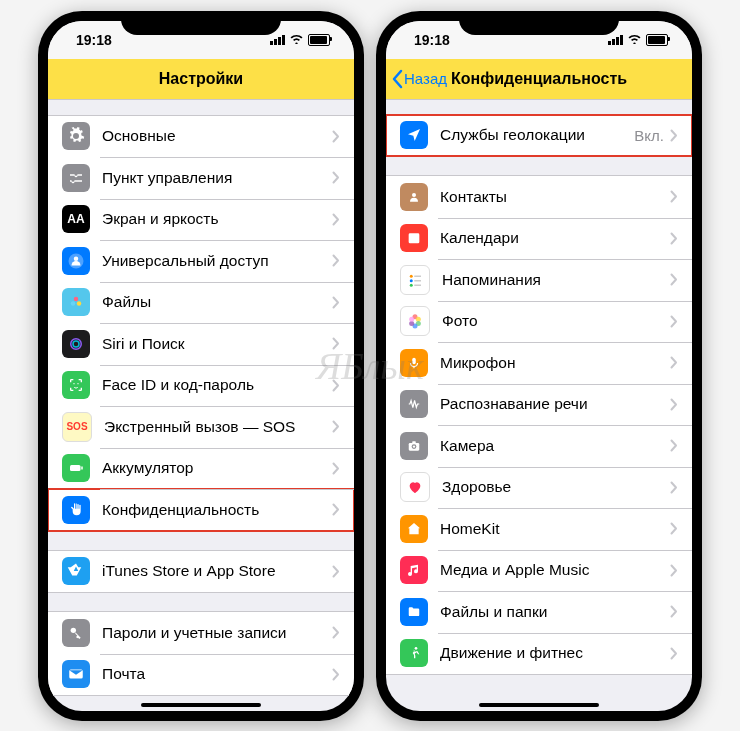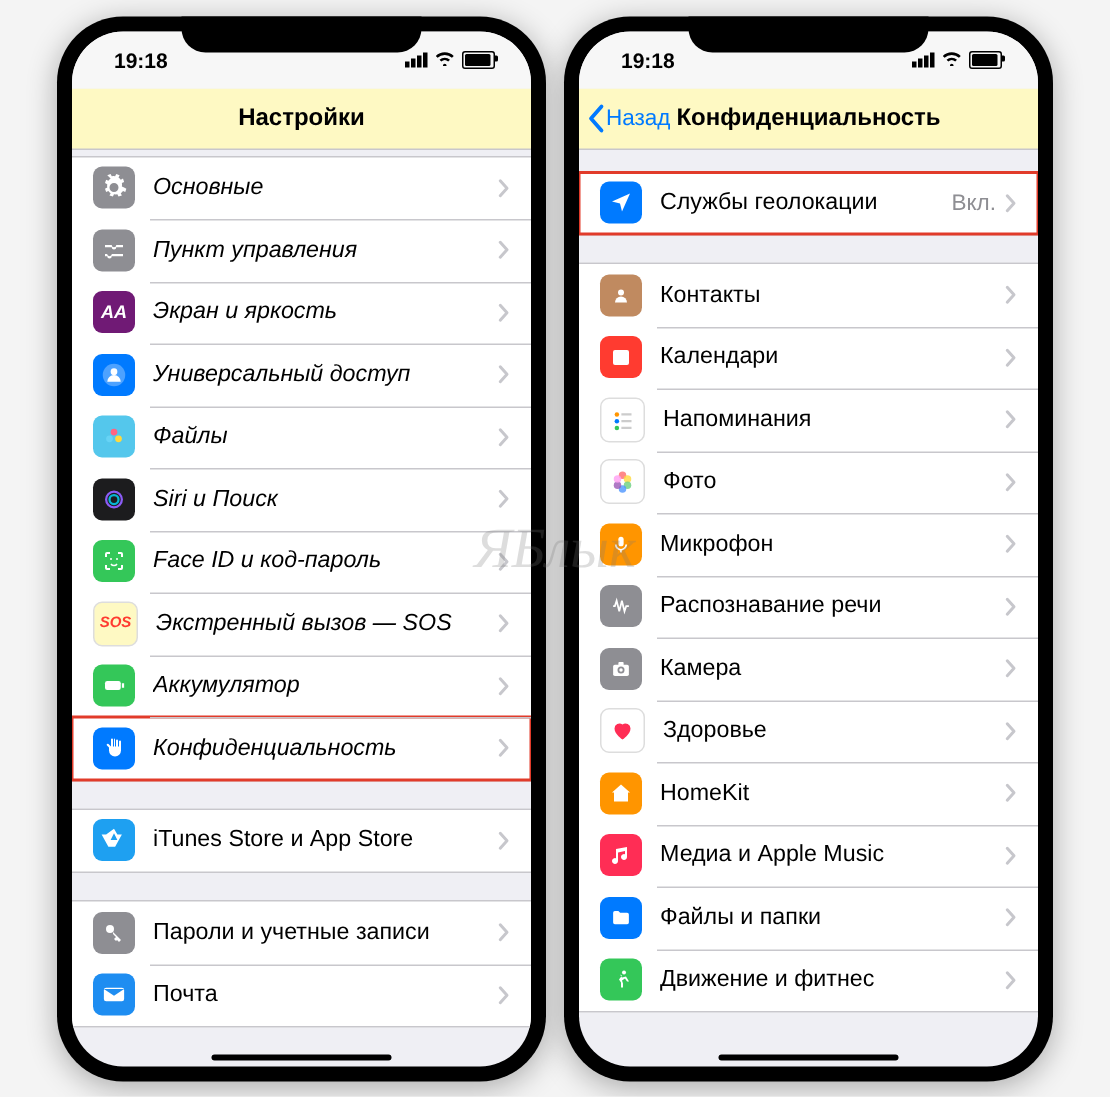--- a/index.html
+++ b/index.html
@@ -60,21 +60,21 @@
   .status-icons { display: flex; gap: 4px; align-items: center; margin-right: 4px; }
   .sig { display:inline-flex; align-items:flex-end; gap:1px;}
   .sig span{display:inline-block;width:3px;background:#000;}
   .sig span:nth-child(1){height:4px;} .sig span:nth-child(2){height:6px;}
   .sig span:nth-child(3){height:8px;} .sig span:nth-child(4){height:10px;}
   .battery { width:20px;height:10px;border:1px solid #000;border-radius:2px;position:relative;}
   .battery::after{content:'';position:absolute;right:-3px;top:2px;width:2px;height:4px;background:#000;border-radius:0 1px 1px 0;}
   .battery .fill{position:absolute;left:1px;top:1px;bottom:1px;width:85%;background:#000;border-radius:1px;}
   .nav-bar {
     height: 40px;
-    background: #fef9c3;
+    background: #fde047;
     border-bottom: 0.5px solid #c8c7cc;
     display: flex;
     align-items: center;
     justify-content: center;
     position: relative;
   }
   .nav-title { font-size: 16px; font-weight: 600; }
   .nav-back {
     position: absolute;
     left: 6px;
@@ -163,21 +163,21 @@
         </span>
         <span class="battery">
             <span class="fill"></span>
           </span>
       </span>
     </div>
     <div class="nav-bar">
       <span class="nav-title">Настройки</span>
     </div>
     <div class="content" id="left-content">
-        <div class="group" style="margin-top: 4px; font-style: italic;">
+        <div class="group" style="margin-top: 15px;">
           <div class="row">
             <span class="icon" style="background:#8e8e93;">
               <svg viewBox="0 0 24 24" width="18" height="18">
                 <path fill="currentColor" d="M12 8a4 4 0 100 8 4 4 0 000-8zm9 4l2 1-1 3-2-1a8 8 0 01-2 2l1 2-3 1-1-2a8 8 0 01-3 0l-1 2-3-1 1-2a8 8 0 01-2-2l-2 1-1-3 2-1a8 8 0 010-3l-2-1 1-3 2 1a8 8 0 012-2L6 1l3-1 1 2a8 8 0 013 0l1-2 3 1-1 2a8 8 0 012 2l2-1 1 3-2 1a8 8 0 010 3z"></path>
               </svg>
             </span>
             <span class="label">Основные</span>
             <svg class="chev" width="8" height="13" viewBox="0 0 8 13">
               <path fill="none" stroke="#c7c7cc" stroke-width="2" stroke-linecap="round" stroke-linejoin="round" d="M1.5 1.5 6 6.5l-4.5 5"></path>
             </svg>
@@ -187,21 +187,21 @@
               <svg viewBox="0 0 24 24" width="18" height="18">
                 <path fill="currentColor" d="M4 7h6a2 2 0 104 0h6v2h-6a2 2 0 11-4 0H4zm0 8h2a2 2 0 104 0h10v2H10a2 2 0 11-4 0H4z"></path>
               </svg>
             </span>
             <span class="label">Пункт управления</span>
             <svg class="chev" width="8" height="13" viewBox="0 0 8 13">
               <path fill="none" stroke="#c7c7cc" stroke-width="2" stroke-linecap="round" stroke-linejoin="round" d="M1.5 1.5 6 6.5l-4.5 5"></path>
             </svg>
           </div>
           <div class="row">
-            <span class="icon" style="background:#701a75;">
+            <span class="icon" style="background:#000000;">
               <span style="font-size:12px;font-weight:700;color:#fff;">AA</span>
             </span>
             <span class="label">Экран и яркость</span>
             <svg class="chev" width="8" height="13" viewBox="0 0 8 13">
               <path fill="none" stroke="#c7c7cc" stroke-width="2" stroke-linecap="round" stroke-linejoin="round" d="M1.5 1.5 6 6.5l-4.5 5"></path>
             </svg>
           </div>
           <div class="row">
             <span class="icon" style="background:#007aff;">
               <svg viewBox="0 0 24 24" width="18" height="18">

